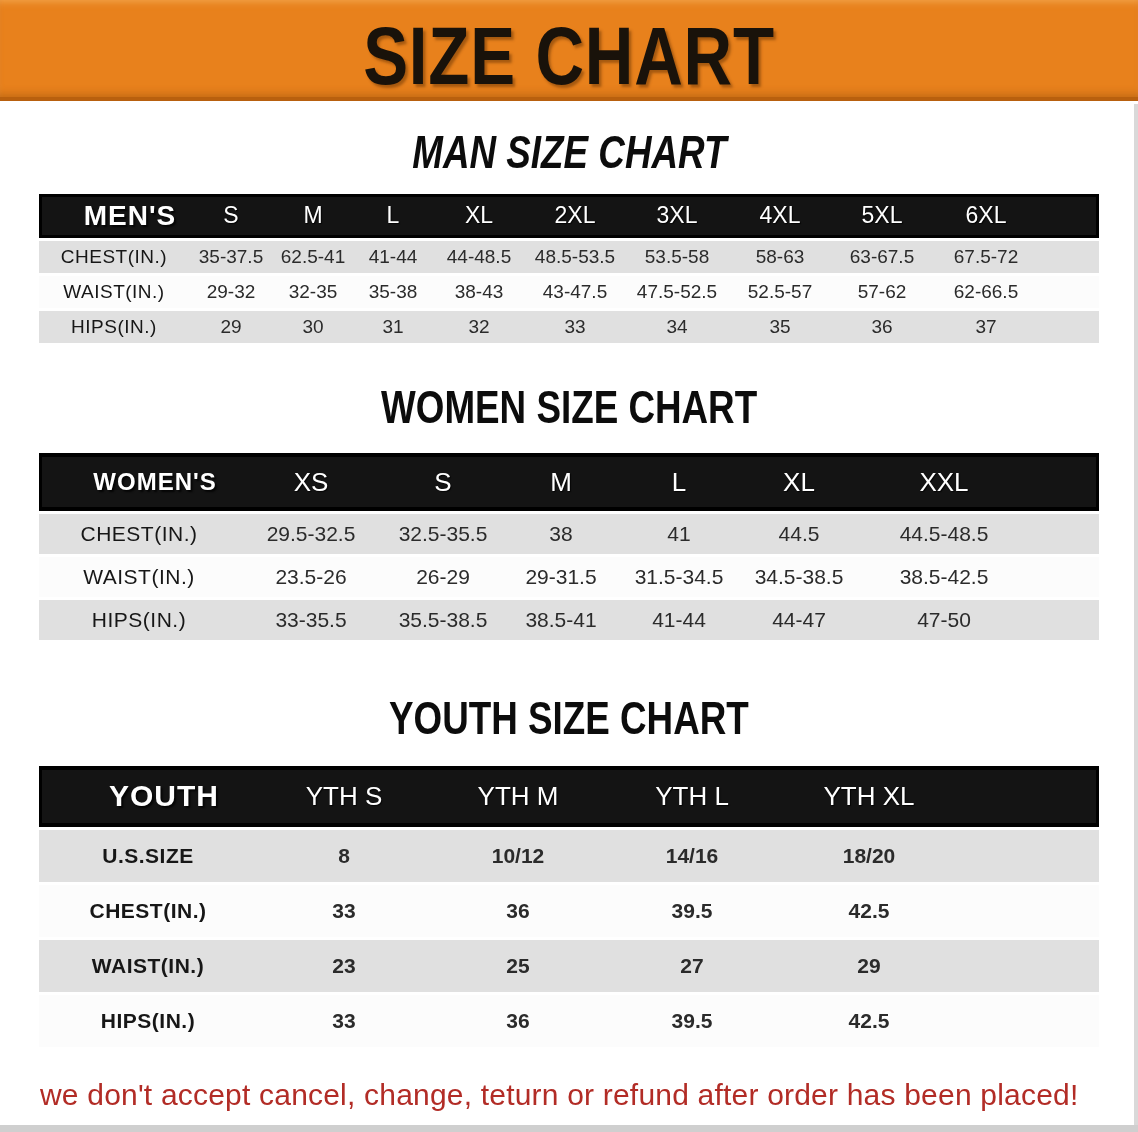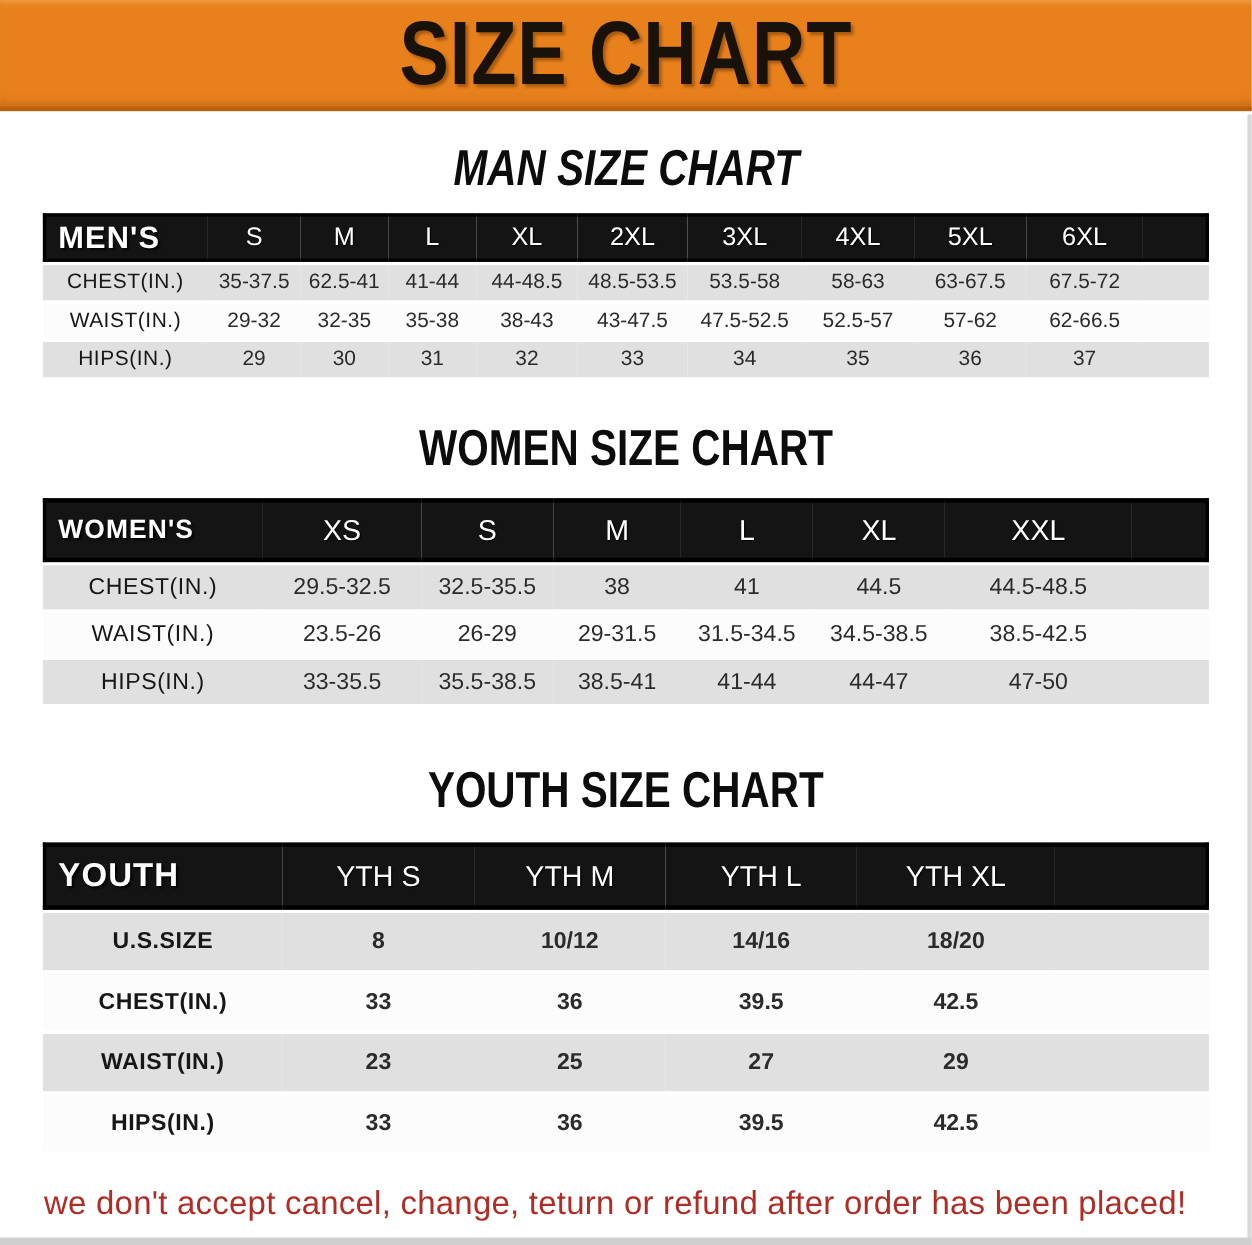--- a/index.html
+++ b/index.html
@@ -18,21 +18,21 @@
   .bottom-strip {
     position: absolute; left: 0; right: 0; bottom: 0;
     height: 7px; background: #cfcfcf;
   }
 
   
   .banner {
     height: 101px;
     background: #e8811c;
     border-bottom: 4px solid #b8600e;
-    display: flex; align-items: center; justify-content: center;
+    display: flex; align-items: flex-end; justify-content: center;
     box-shadow: inset 0 -8px 10px -6px rgba(110,55,0,.35), inset 0 6px 8px -5px rgba(255,205,130,.55);
   }
   .banner-title {
     display: inline-block;
     font-size: 82px; line-height: 1;
     font-weight: 900;
     color: #19120a;
     letter-spacing: 1px;
     transform: scaleX(0.82);
     text-shadow: 3px 3px 3px rgba(85,40,0,.45);
@@ -71,22 +71,22 @@
     color: #ffffff;
     border-top: 3px solid #000;
     border-bottom: 3px solid #000;
     padding: 0;
   }
   thead th:first-child { border-left: 3px solid #000; }
   thead th:last-child  { border-right: 3px solid #000; }
   .tall thead th { border-top-width: 4px; border-bottom-width: 4px; }
 
   th.band-label {
-    text-align: left;
-    padding-left: 11px;
+    text-align: center;
+    padding-left: 29px;
     font-weight: bold;
     letter-spacing: 1px;
     text-shadow: 2px 2px 2px rgba(0,0,0,.8);
   }
   th.size-col {
     text-align: center;
     font-weight: normal;
     text-shadow: 1px 1px 1px rgba(0,0,0,.8);
   }
   #t-man   thead th { height: 44px; }

